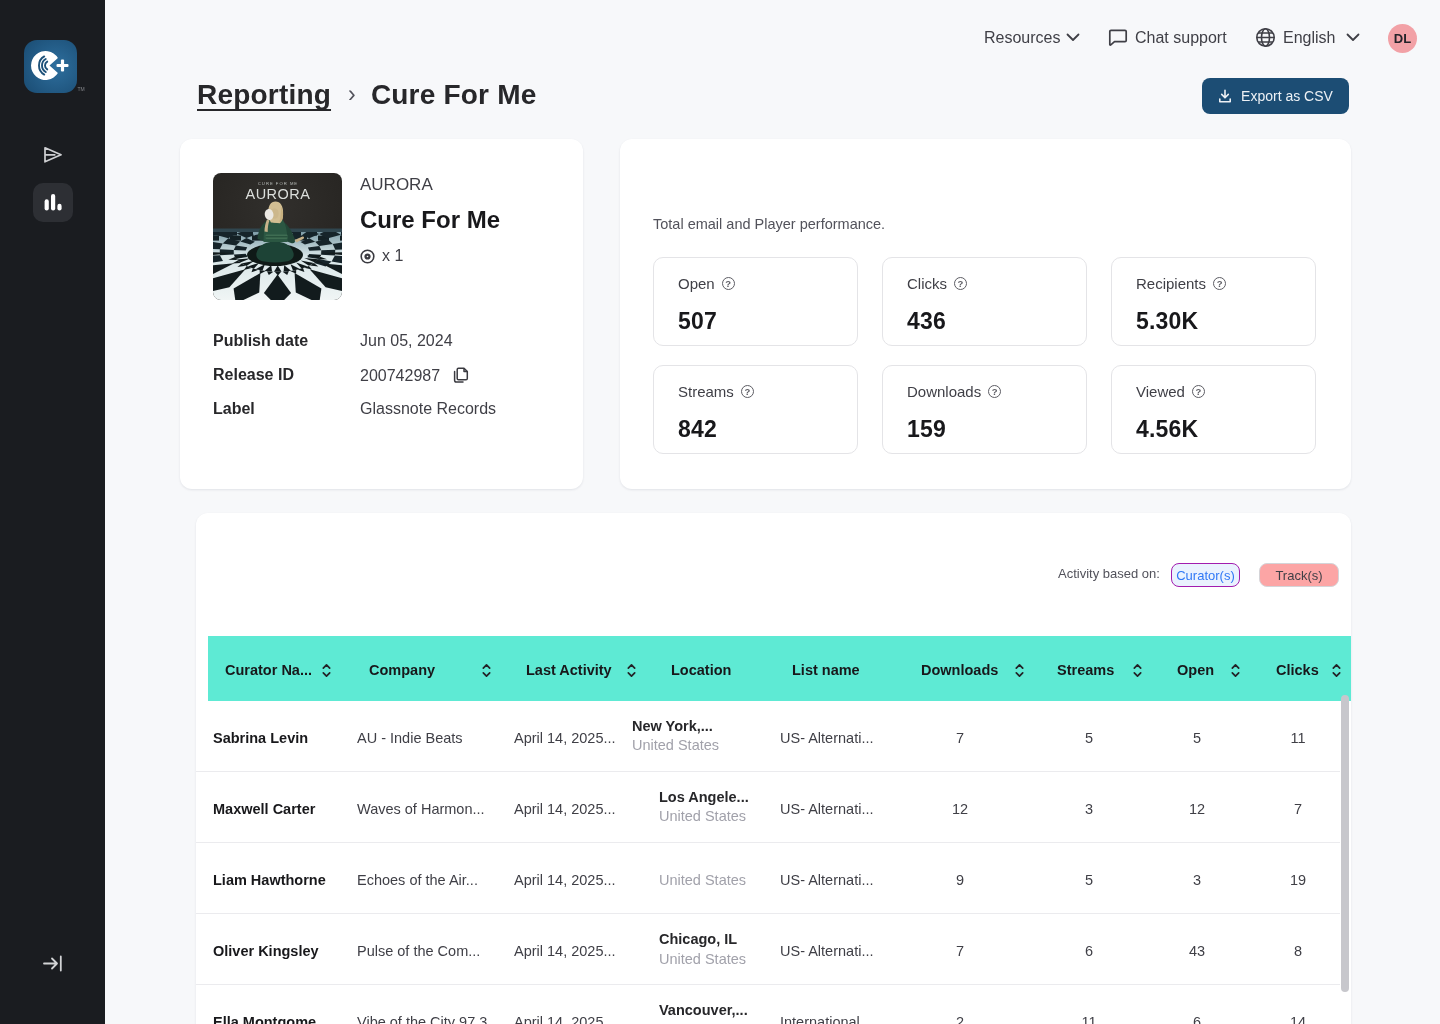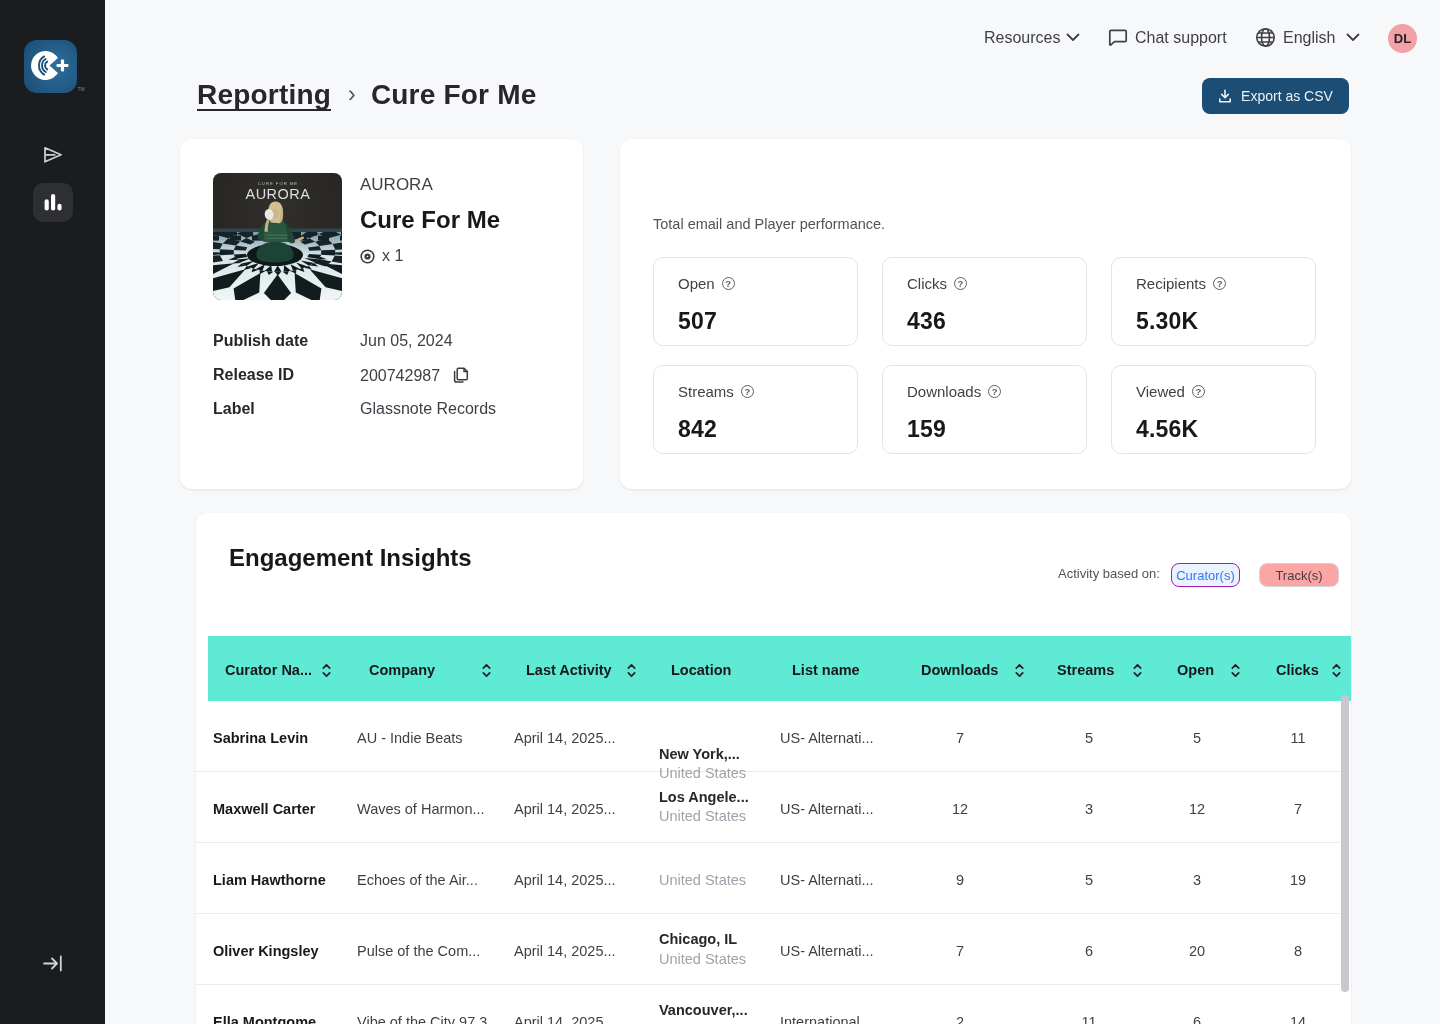--- a/index.html
+++ b/index.html
@@ -304,21 +304,20 @@
       <div class="lbl">Downloads <span class="qmark">?</span></div>
       <div class="val">159</div>
     </div>
   <div class="statbox" style="left:491px; top:226px;">
       <div class="lbl">Viewed <span class="qmark">?</span></div>
       <div class="val">4.56K</div>
     </div>
 </div>
 
 <div class="card card3">
-  <div class="c3-title">Engagement Insights</div>
   <div class="c3-act">Activity based on:</div>
   <div class="pill pill-cur">Curator(s)</div>
   <div class="pill pill-trk">Track(s)</div>
   <div class="thead" id="thead">
       <div class="th" style="left:17px">Curator Na...</div>
       <div class="th" style="left:114px">
         <svg width="9" height="15" viewBox="0 0 9 15">
           <path d="M1.3,5.2 L4.5,1.9 L7.7,5.2 M1.3,9.8 L4.5,13.1 L7.7,9.8" fill="none" stroke="#232327" stroke-width="1.7" stroke-linecap="round" stroke-linejoin="round"></path>
         </svg>
       </div>
@@ -359,21 +358,21 @@
         <svg width="9" height="15" viewBox="0 0 9 15">
           <path d="M1.3,5.2 L4.5,1.9 L7.7,5.2 M1.3,9.8 L4.5,13.1 L7.7,9.8" fill="none" stroke="#232327" stroke-width="1.7" stroke-linecap="round" stroke-linejoin="round"></path>
         </svg>
       </div>
     </div>
   <div id="tbody">
       <div class="trow" style="top:187.5px;">
         <div class="td name" style="left:17px;">Sabrina Levin</div>
         <div class="td" style="left:161px;text-align:center;">AU - Indie Beats</div>
         <div class="td" style="left:318px;">April 14, 2025...</div>
-        <div class="td loc2" style="left:463px;margin-top:28px;">
+        <div class="td loc2" style="left:436px;">
           <div class="city">New York,...</div>
           <div class="ctry">United States</div>
         </div>
         <div class="td" style="left:584px;">US- Alternati...</div>
         <div class="td num" style="left:764px;">7</div>
         <div class="td num" style="left:893px;">5</div>
         <div class="td num" style="left:1001px;">5</div>
         <div class="td num" style="left:1102px;">11</div>
       </div>
       <div class="trow" style="top:258.7px;">
@@ -405,21 +404,21 @@
         <div class="td name" style="left:17px;">Oliver Kingsley</div>
         <div class="td" style="left:161px;">Pulse of the Com...</div>
         <div class="td" style="left:318px;">April 14, 2025...</div>
         <div class="td loc2" style="left:463px;">
           <div class="city">Chicago, IL</div>
           <div class="ctry">United States</div>
         </div>
         <div class="td" style="left:584px;">US- Alternati...</div>
         <div class="td num" style="left:764px;">7</div>
         <div class="td num" style="left:893px;">6</div>
-        <div class="td num" style="left:1001px;">20</div>
+        <div class="td num" style="left:1001px;">43</div>
         <div class="td num" style="left:1102px;">8</div>
       </div>
       <div class="trow" style="top:472.3px;">
         <div class="td name" style="left:17px;">Ella Montgome...</div>
         <div class="td" style="left:161px;">Vibe of the City 97.3</div>
         <div class="td" style="left:318px;">April 14, 2025...</div>
         <div class="td loc2" style="left:463px;">
           <div class="city">Vancouver,...</div>
           <div class="ctry">Canada</div>
         </div>

